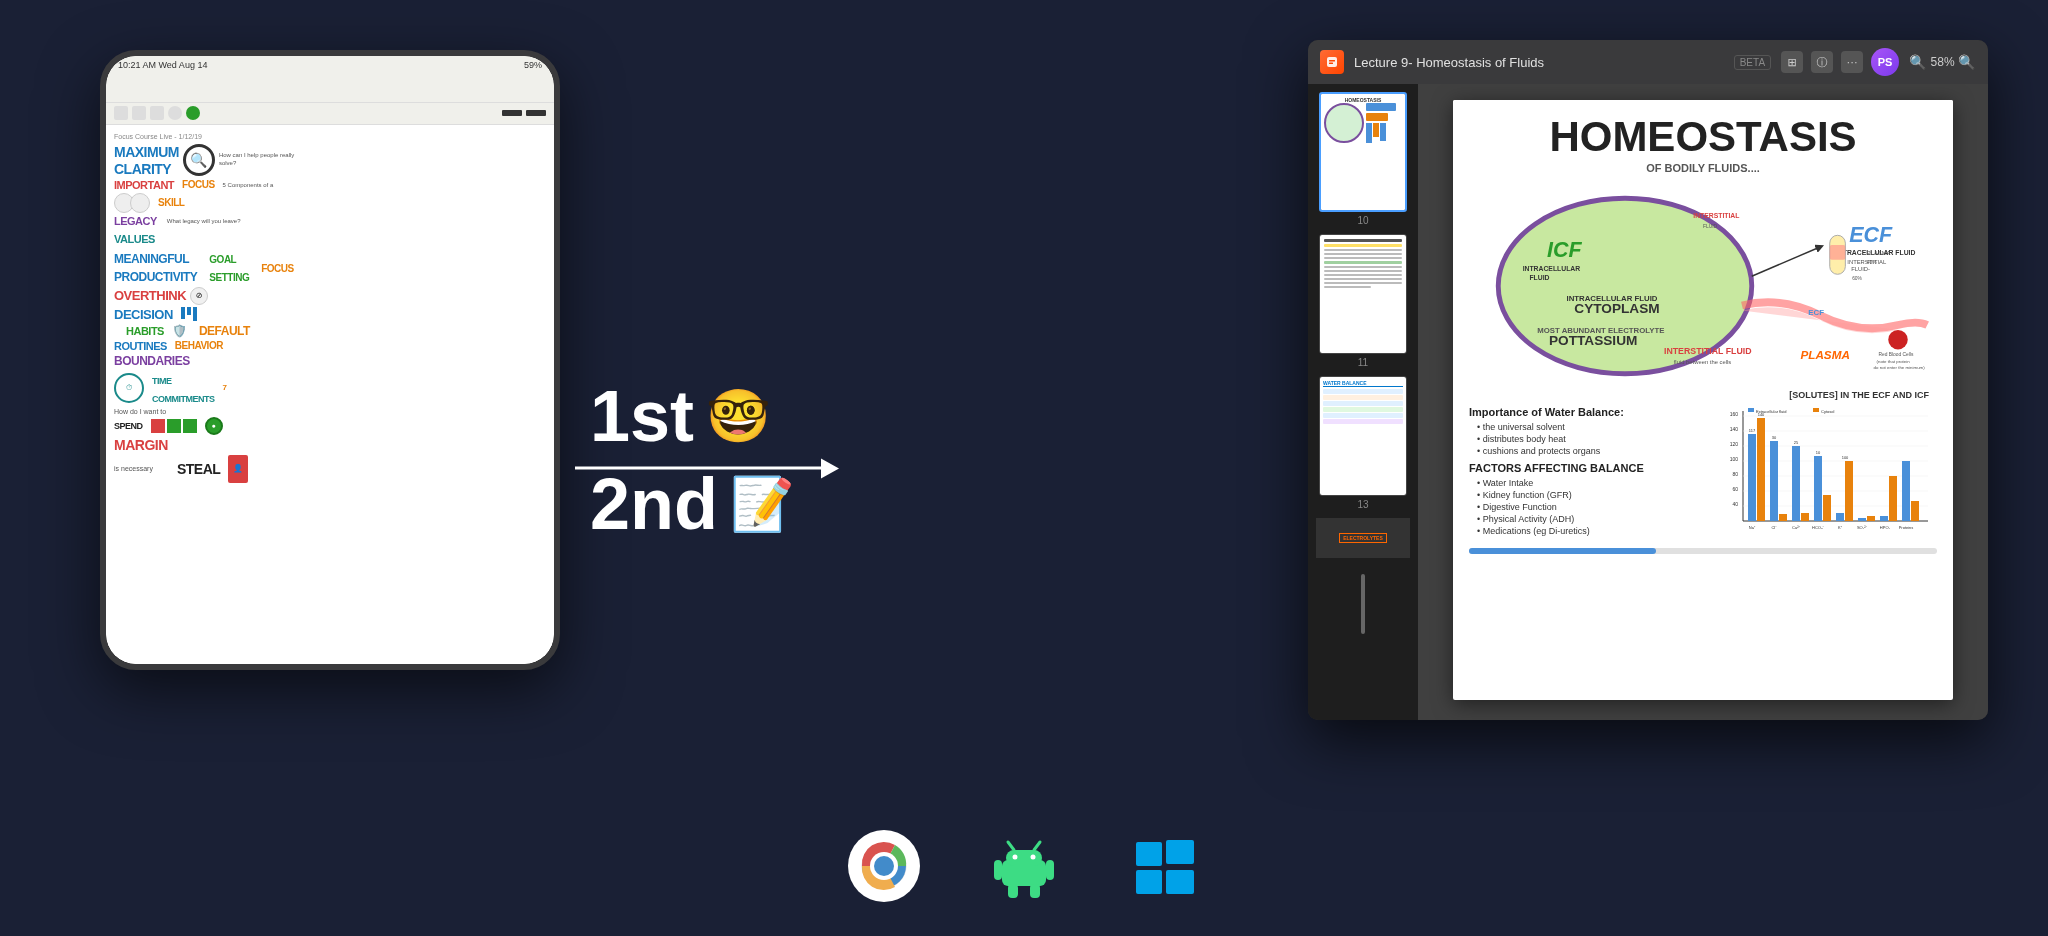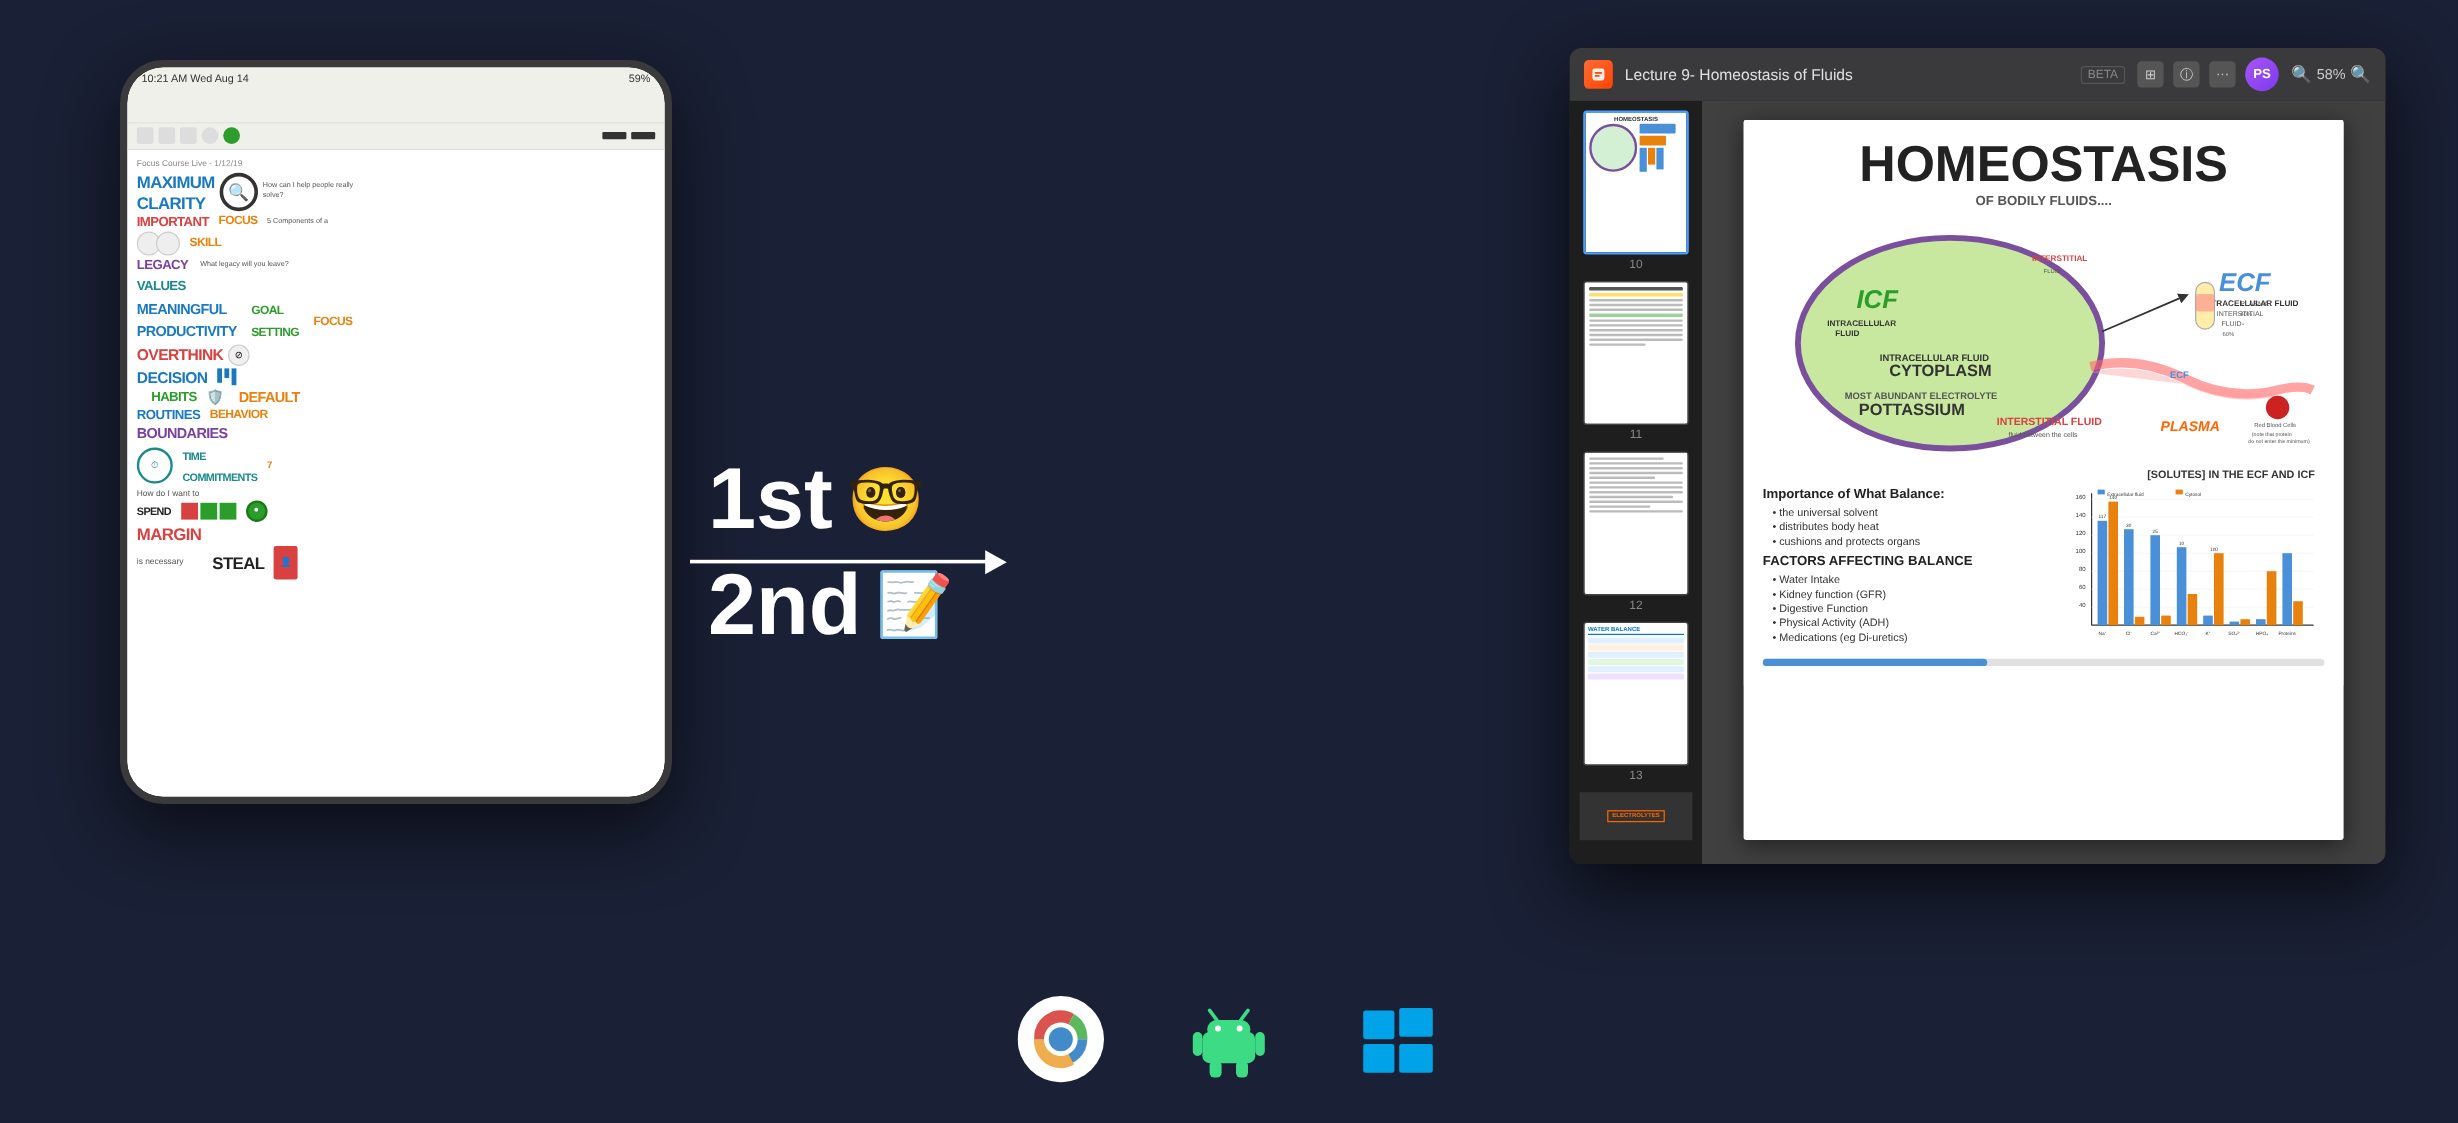--- a/index.html
+++ b/index.html
@@ -665,39 +665,20 @@
             <div class="thumb-line"></div>
             <div class="thumb-line"></div>
             <div class="thumb-line"></div>
             <div class="thumb-line"></div>
             <div class="thumb-line" style="width:60%;"></div>
           </div>
         </div>
         <span class="thumb-num">11</span>
       </div>
 
-      <div class="pdf-thumbnail">
-        <div class="thumb-img">
-          <div class="thumb-text">
-            <div class="thumb-line" style="width:80%;"></div>
-            <div class="thumb-line"></div>
-            <div class="thumb-line"></div>
-            <div class="thumb-line"></div>
-            <div class="thumb-line" style="width:70%;"></div>
-            <div class="thumb-line"></div>
-            <div class="thumb-line"></div>
-            <div class="thumb-line"></div>
-            <div class="thumb-line" style="width:90%;"></div>
-            <div class="thumb-line"></div>
-            <div class="thumb-line" style="width:65%;"></div>
-            <div class="thumb-line"></div>
-          </div>
-        </div>
-        <span class="thumb-num">12</span>
-      </div>
 
       <div class="pdf-thumbnail">
         <div class="thumb-img">
           <div class="thumb-waterbalance">
             <div class="wb-header">WATER BALANCE</div>
             <div class="wb-row"></div>
             <div class="wb-row" style="background:#fff0e0;"></div>
             <div class="wb-row"></div>
             <div class="wb-row" style="background:#e0f8e0;"></div>
             <div class="wb-row"></div>
@@ -777,21 +758,21 @@
                 </marker>
               </defs>
             </svg>
           </div>
 
           <div style="font-size:9px;font-weight:700;color:#333;margin-top:4px;text-align:right;padding-right:8px;">[SOLUTES] IN THE ECF AND ICF</div>
 
           <div style="display:flex;gap:12px;margin-top:6px;">
 
             <div style="flex:1;">
-              <div class="importance-title">Importance of What Balance:</div>
+              <div class="importance-title">Importance of Water Balance:</div>
               <div class="importance-item">• the universal solvent</div>
               <div class="importance-item">• distributes body heat</div>
               <div class="importance-item">• cushions and protects organs</div>
 
               <div class="factors-title">FACTORS AFFECTING BALANCE</div>
               <div class="factor-item">• Water Intake</div>
               <div class="factor-item">• Kidney function (GFR)</div>
               <div class="factor-item">• Digestive Function</div>
               <div class="factor-item">• Physical Activity (ADH)</div>
               <div class="factor-item">• Medications (eg Di-uretics)</div>

